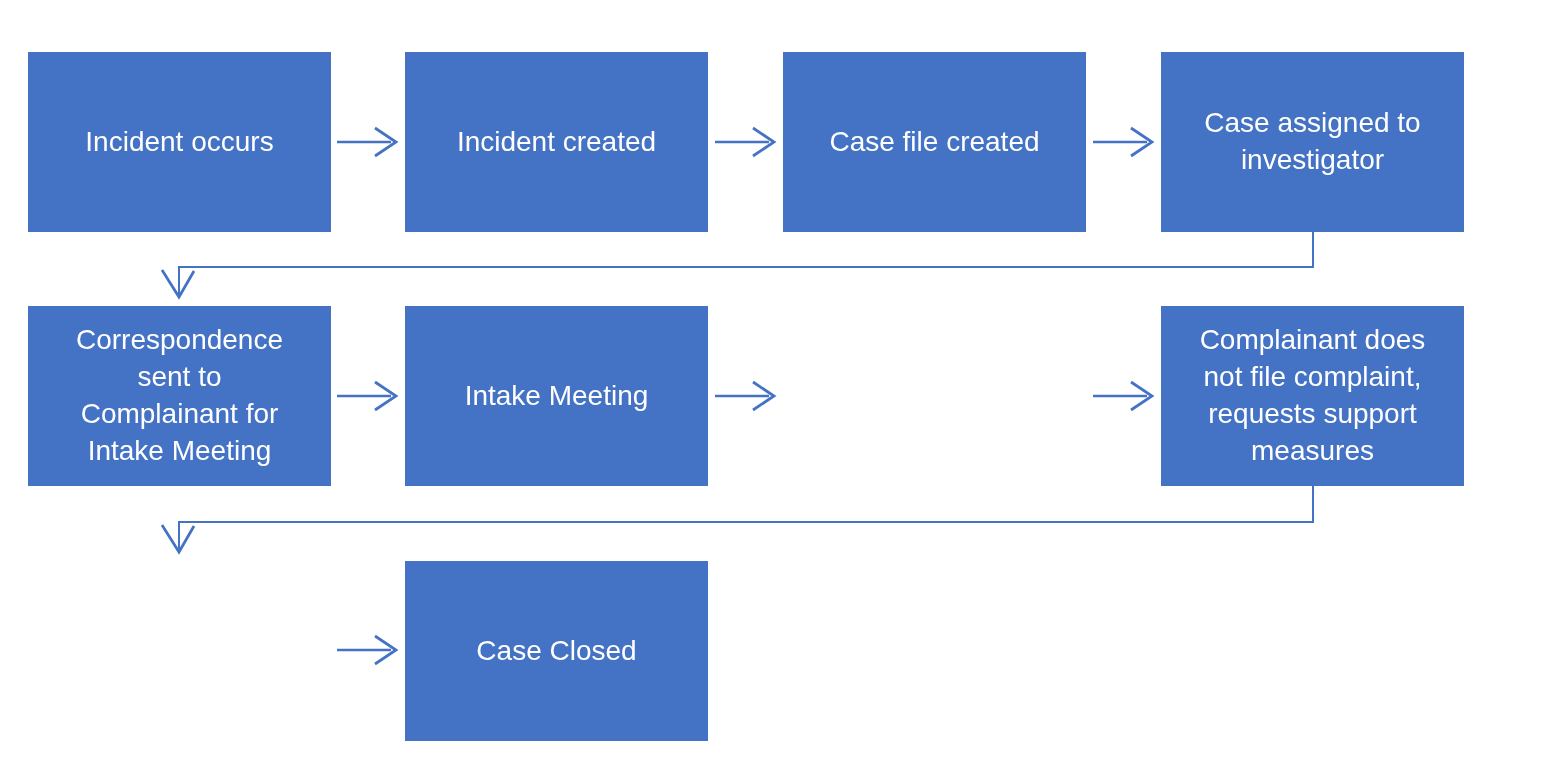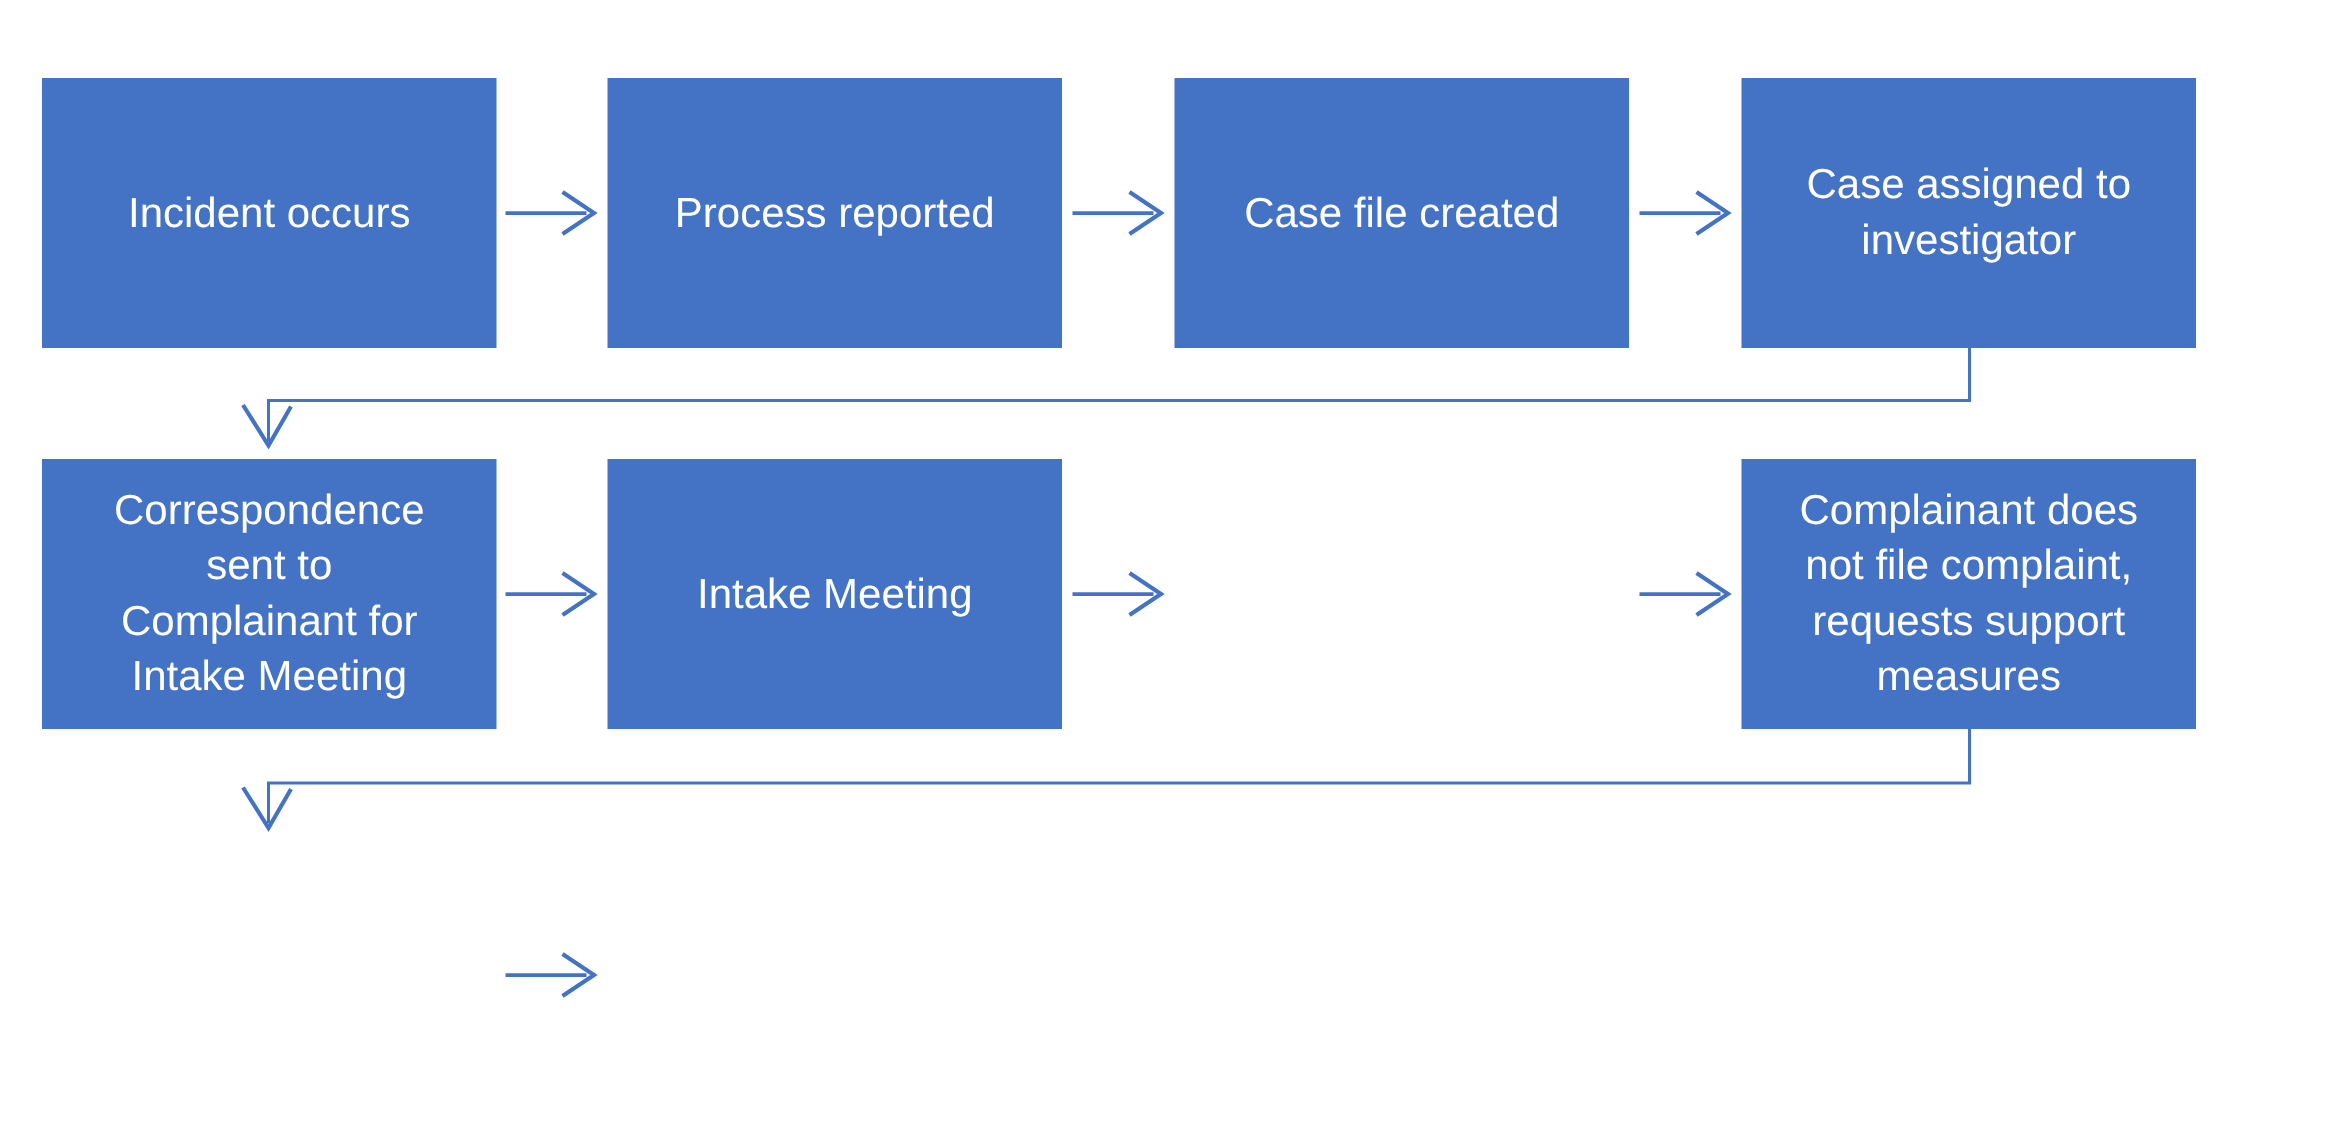--- a/index.html
+++ b/index.html
@@ -97,29 +97,30 @@
       <path class="edge edge-head" d="M162,509 L179,536 L194,510"></path>
     </g>
 
     <g>
       <path class="edge edge-line" d="M337,634 H391"></path>
       <path class="edge edge-head" d="M375,620 L396,634 L375,648"></path>
     </g>
   </svg>
 
   <div class="node row1 col1">Incident occurs</div>
-  <div class="node row1 col2">Process reported</div>
+  <div class="node row1 col2">Incident created</div>
   <div class="node row1 col3">Case file created</div>
   <div class="node row1 col4">Case assigned to
 investigator</div>
 
   <div class="node row2 col1">Correspondence
 sent to
 Complainant for
 Intake Meeting</div>
   <div class="node row2 col2">Intake Meeting</div>
   <div class="node row2 col4">Complainant does
 not file complaint,
 requests support
 measures</div>
 
+  <div class="node row3 col2">Case Closed</div>
 
 </div>
 
 </body></html>

